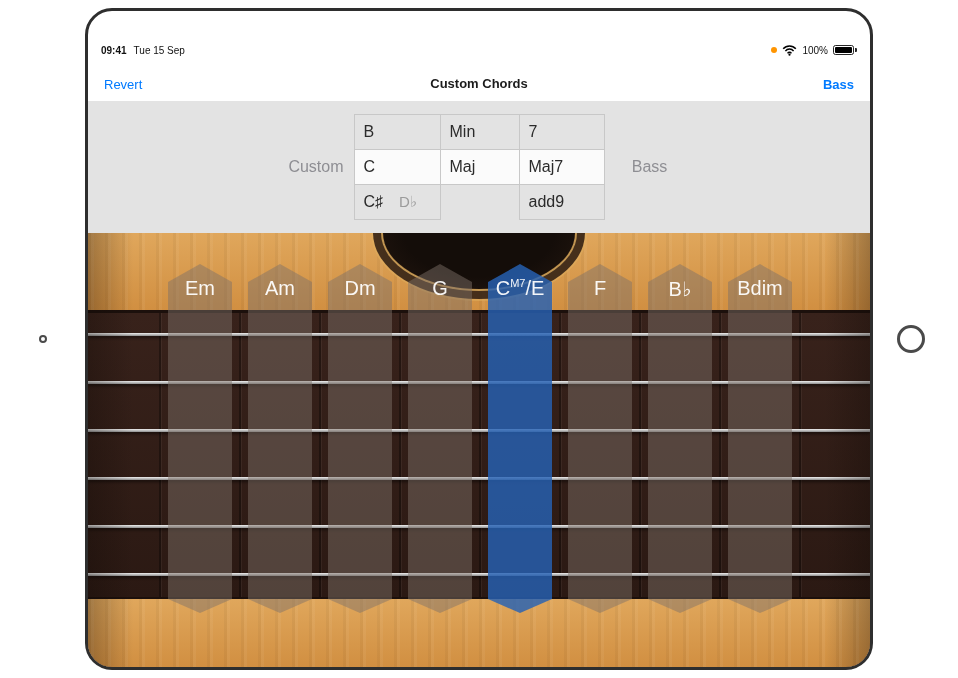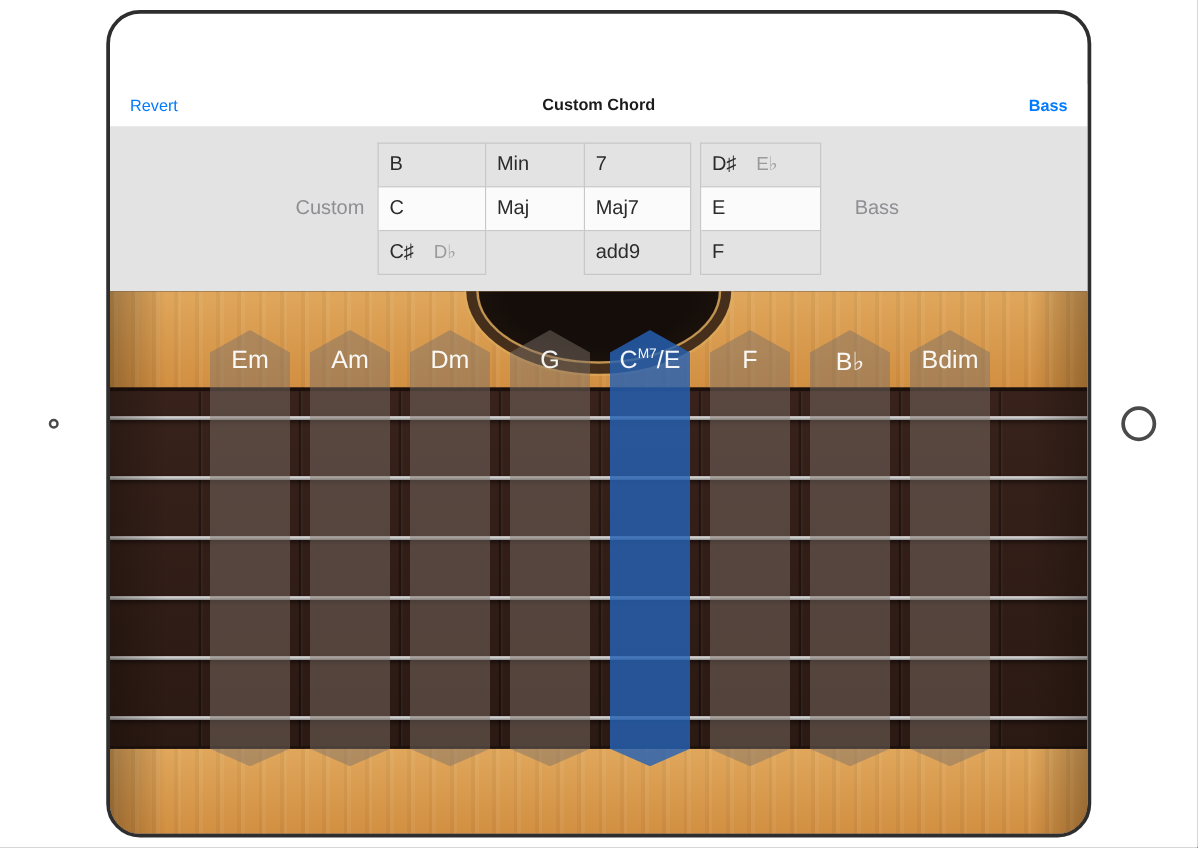--- a/index.html
+++ b/index.html
@@ -64,23 +64,43 @@
 </style>
 </head>
 <body>
 
 <div class="canvas">
   <div class="camera"></div>
   <div class="home-button"></div>
 
   <div class="screen">
 
+    <div class="statusbar">
+      <div class="status-left">
+        <span class="status-time">09:41</span>
+        <span class="status-date">Tue 15 Sep</span>
+      </div>
+      <div class="status-right">
+        <span class="orange-dot"></span>
+        <svg width="15" height="11" viewBox="0 0 15 11" fill="none" stroke="#000">
+          <path d="M1.2 3.8 a8.4 8.4 0 0 1 12.6 0" stroke-width="1.5"></path>
+          <path d="M3.4 6.1 a5 5 0 0 1 8.2 0" stroke-width="1.5"></path>
+          <path d="M5.6 8.3 a2.3 2.3 0 0 1 3.8 0" stroke-width="1.5"></path>
+          <circle cx="7.5" cy="9.7" r="1.1" fill="#000" stroke="none"></circle>
+        </svg>
+        <span class="battery-pct">100%</span>
+        <span class="battery">
+            <span class="fill"></span>
+          </span>
+        <span class="battery-tip"></span>
+      </div>
+    </div>
 
     <div class="navbar">
-      <div class="nav-title">Custom Chord</div>
+      <div class="nav-title">Custom Chords</div>
       <button class="nav-btn left">Revert</button>
       <button class="nav-btn right">Bass</button>
     </div>
 
     <div class="picker-area">
       <div class="picker-row">
         <div class="side-label chord">Custom</div>
 
         <div class="pick-group">
           <div class="pcol c0">
@@ -92,27 +112,20 @@
             <div class="cell"><span class="main">Min</span></div>
             <div class="cell sel"><span class="main">Maj</span></div>
           </div>
           <div class="pcol c2">
             <div class="cell"><span class="main">7</span></div>
             <div class="cell sel"><span class="main">Maj7</span></div>
             <div class="cell"><span class="main">add9</span></div>
           </div>
         </div>
 
-        <div class="pick-group bass-group">
-          <div class="pcol c3">
-            <div class="cell"><span class="main">D♯</span><span class="alt">E♭</span></div>
-            <div class="cell sel"><span class="main">E</span></div>
-            <div class="cell"><span class="main">F</span></div>
-          </div>
-        </div>
 
         <div class="side-label bass">Bass</div>
       </div>
     </div>
 
     <div class="guitar">
       <div class="wood top">
           <div class="grain"></div>
         </div>
       <div class="fretboard"></div>

